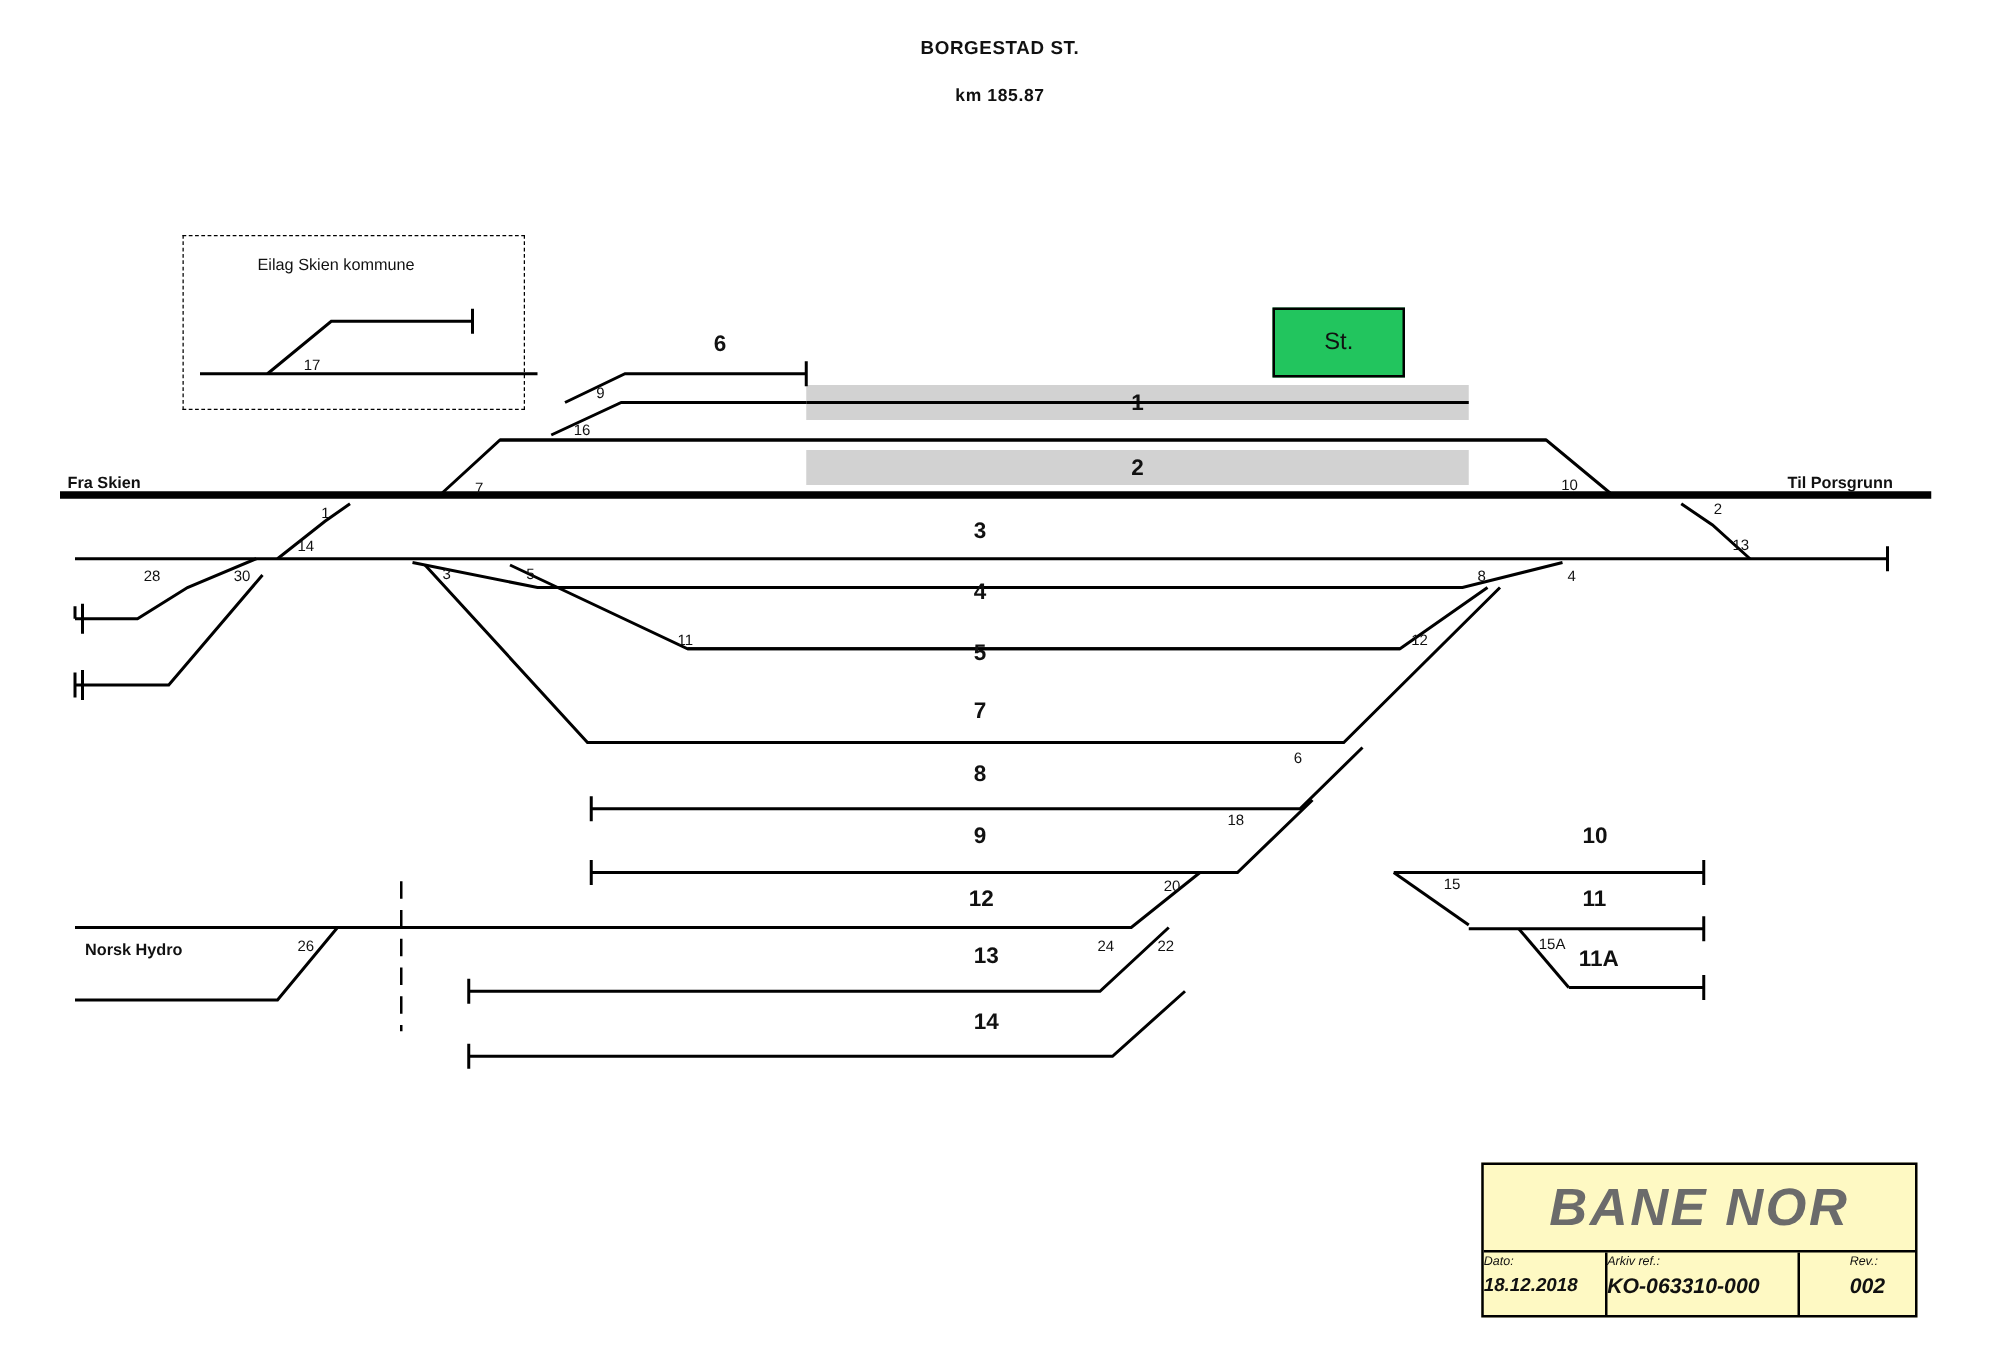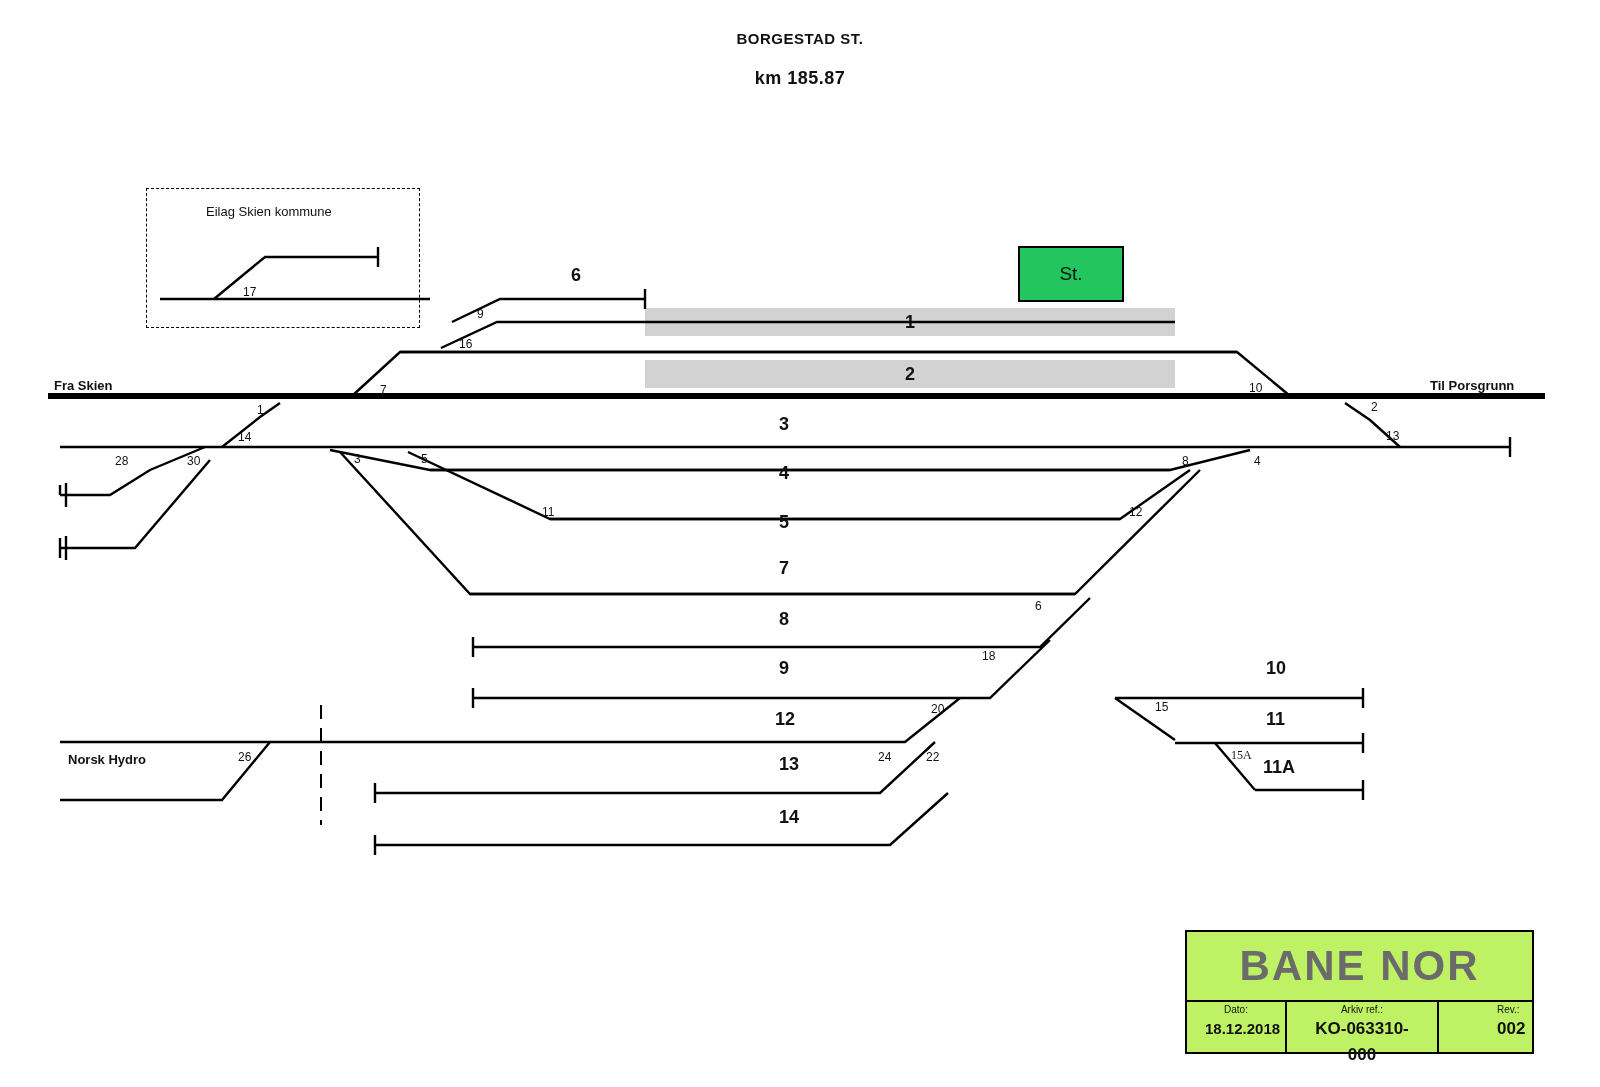--- a/index.html
+++ b/index.html
@@ -1,34 +1,34 @@
 <!DOCTYPE html>
 <html><head>
 <meta charset="utf-8">
 <style>
   html,body{margin:0;padding:0;background:#ffffff;}
   body{font-family:"Liberation Sans", sans-serif;color:#111;}
   #page{position:relative;width:1600px;height:1087px;overflow:hidden;background:#fff;}
   .ttl{position:absolute;width:100%;text-align:center;font-weight:bold;letter-spacing:.5px;}
   #title{top:30px;font-size:15px;}
-  #subtitle{top:68px;font-size:18px;font-weight:bold;}
+  #subtitle{top:68px;font-size:14px;font-weight:bold;}
   svg{position:absolute;left:0;top:0;}
   .lbl{position:absolute;font-size:13px;font-weight:bold;white-space:nowrap;}
   .sw{position:absolute;font-size:12px;font-weight:normal;white-space:nowrap;text-align:center;}
   .trk{position:absolute;font-size:18px;font-weight:bold;white-space:nowrap;}
   .stbox{position:absolute;border:2px solid #000;background:#22c55e;display:flex;align-items:center;justify-content:center;font-size:19px;}
   .plat{position:absolute;background:#d2d2d2;display:flex;align-items:center;justify-content:center;font-size:18px;font-weight:bold;}
   .dashbox{position:absolute;border:1.5px dashed #000;}
   .dashlbl{position:absolute;font-size:13px;font-weight:normal;}
   
-  #tblock{position:absolute;left:1185px;top:930px;width:345px;height:120px;border:2px solid #000;background:#bef264;}
+  #tblock{position:absolute;left:1185px;top:930px;width:345px;height:120px;border:2px solid #000;background:#fef9c3;font-style:italic;}
   #logo{height:68px;display:flex;align-items:center;justify-content:center;}
   #logotext{font-size:42px;font-weight:bold;letter-spacing:2px;color:#6b6b6b;font-family:"Liberation Sans",sans-serif;}
   #tbrow{display:flex;height:50px;border-top:2px solid #000;}
-  .tbcell{border-right:2px solid #000;padding:2px 18px;box-sizing:border-box;text-align:center;}
+  .tbcell{border-right:2px solid #000;padding:2px 0;box-sizing:border-box;}
   .tbcell:last-child{border-right:none;}
   .tbcap{font-size:10px;line-height:12px;}
   .tbval{font-size:17px;font-weight:bold;line-height:26px;}
   .tbval.small{font-size:15px;}
 </style>
 </head>
 <body>
 
 <div id="page">
 
@@ -147,21 +147,21 @@
   <div class="sw" style="left:1182px;top:454px;">8</div>
   <div class="sw" style="left:1254px;top:454px;">4</div>
   <div class="sw" style="left:542px;top:505px;">11</div>
   <div class="sw" style="left:1129px;top:505px;">12</div>
   <div class="sw" style="left:1035px;top:599px;">6</div>
   <div class="sw" style="left:982px;top:649px;">18</div>
   <div class="sw" style="left:931px;top:702px;">20</div>
   <div class="sw" style="left:1155px;top:700px;">15</div>
   <div class="sw" style="left:878px;top:750px;">24</div>
   <div class="sw" style="left:926px;top:750px;">22</div>
-  <div class="sw" style="left:1231px;top:748px;font-family:Liberation Serif, serif;">15A</div>
+  <div class="sw" style="left:1231px;top:748px;">15A</div>
   <div class="sw" style="left:238px;top:750px;">26</div>
 
   <div id="tblock">
     <div id="logo">
       <span id="logotext">BANE NOR</span>
     </div>
     <div id="tbrow">
       <div class="tbcell" style="width:100px;">
         <div class="tbcap">Dato:</div>
         <div class="tbval small">18.12.2018</div>

